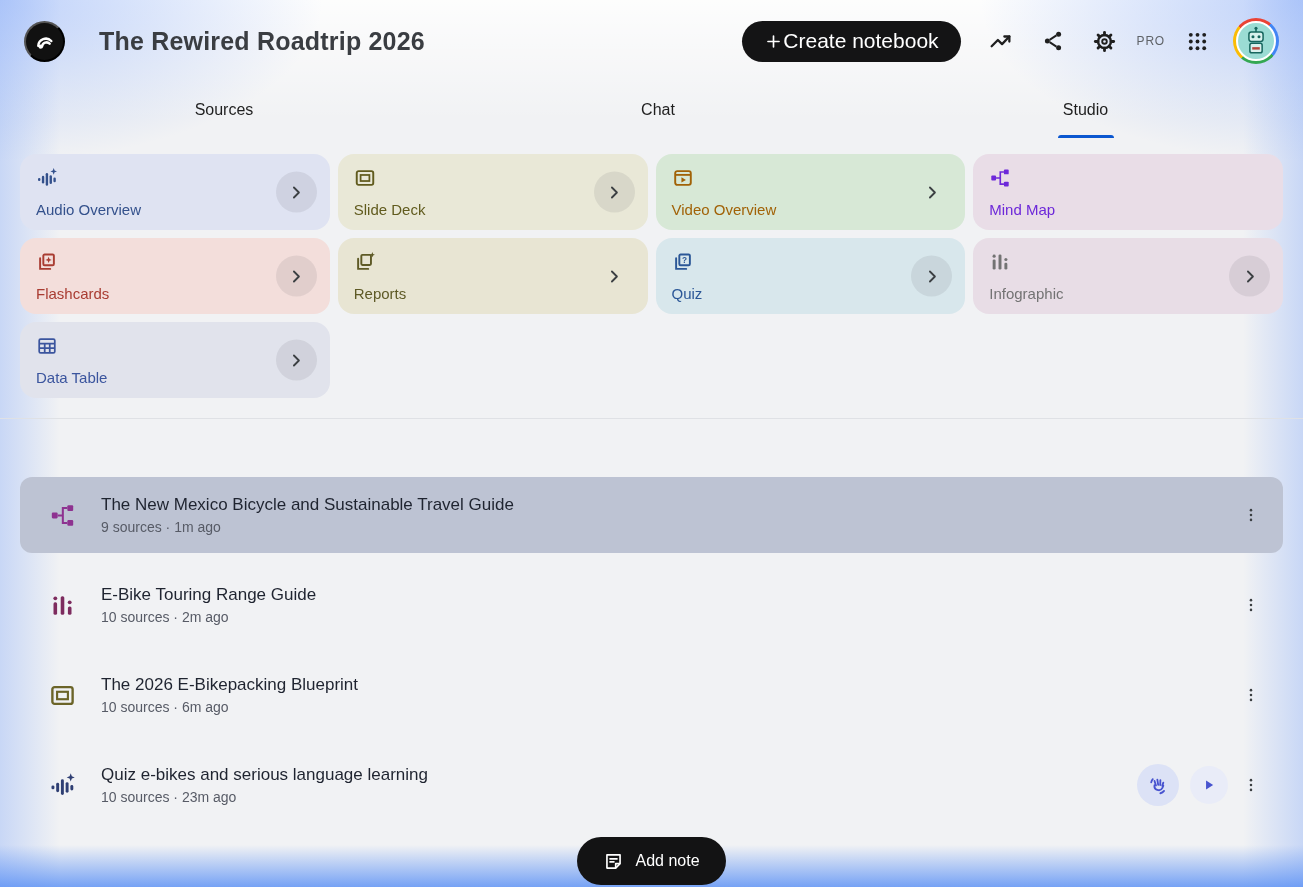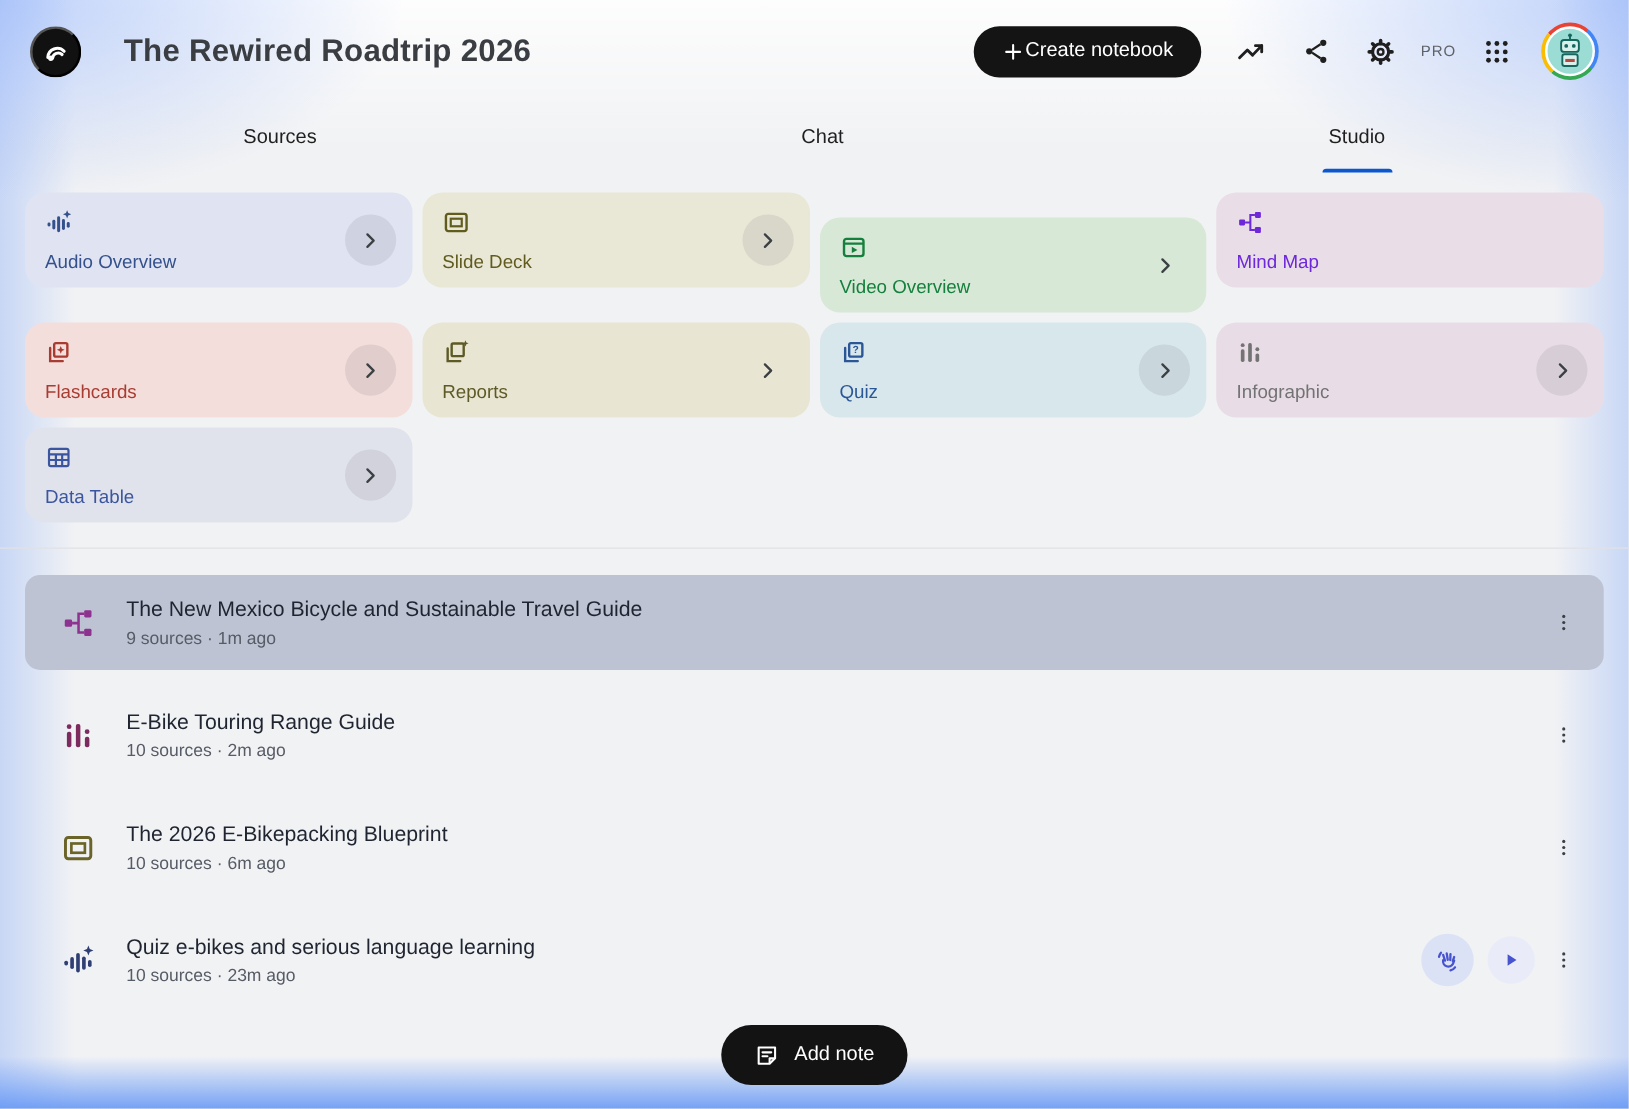--- a/index.html
+++ b/index.html
@@ -22,21 +22,21 @@
   }
 
   
   header { display:flex; align-items:center; height:82px; padding:0 24px; }
   .logo-btn { width:41px; height:41px; border-radius:50%; background:#111; display:flex; align-items:center; justify-content:center; flex:none; cursor:pointer; }
   .nb-title { font-size:25px; font-weight:700; color:#3a3d42; margin-left:34px; letter-spacing:.2px; }
   .header-right { margin-left:auto; display:flex; align-items:center; }
   .create-pill {
     display:flex; align-items:center; height:41px; padding:0 22px;
     background:#141415; color:#fff; border:none; border-radius:21px;
-    font-family:inherit; font-size:16px; cursor:pointer; margin-right:14px;
+    font-family:inherit; font-size:21px; cursor:pointer; margin-right:14px;
   }
   .icon-btn { width:52px; height:44px; display:flex; align-items:center; justify-content:center; background:none; border:none; cursor:pointer; color:#1f1f1f; }
   .pro-badge { font-size:12px; font-weight:500; color:#5f6368; letter-spacing:.8px; margin:0 6px; }
   .avatar { width:46px; height:46px; border-radius:50%; padding:3px; margin-left:10px; cursor:pointer; border:none;
     background:conic-gradient(from -50deg, #ea4335 0 25%, #4285f4 0 50%, #34a853 0 75%, #fbbc04 0 100%); }
   .avatar-inner { width:40px; height:40px; border-radius:50%; overflow:hidden; background:#9bdcd4; border:2px solid #fff; display:flex; align-items:center; justify-content:center; }
 
   
   .tabs { display:flex; height:56px;justify-content:space-between; }
   .tab-col { display:flex; align-items:center; justify-content:center; position:relative; height:100%; }
@@ -57,21 +57,21 @@
     width:41px; height:41px; border-radius:50%; border:none; cursor:pointer;
     background:rgba(70,73,76,.10); display:flex; align-items:center; justify-content:center; color:#3c4043;
   }
   .chev-btn.plain { background:transparent; }
 
   .section-divider { border:none; border-top:1px solid #dfe1e5; margin-top:20px; }
 
   
   .artifacts { padding:21px 20px 0; }
   .artifact-row { display:flex; align-items:center; height:76px; border-radius:12px; padding:0 10px 0 29px; margin-bottom:14px; cursor:pointer; }
-  .artifact-row.selected { background:#bdc3d3; }
+  .artifact-row.selected { background:#bdc3d3;margin-top:37px; }
   .artifact-icon { width:27px; height:27px; flex:none; }
   .artifact-text { margin-left:25px; }
   .artifact-title { font-size:17px; color:#1f2430; font-weight:400; }
   .artifact-meta { font-size:14px; color:#575b66; margin-top:4px; }
   .row-actions { margin-left:auto; display:flex; align-items:center; gap:11px; }
   .round-action { width:42px; height:42px; border-radius:50%; border:none; cursor:pointer; display:flex; align-items:center; justify-content:center; color:#4753cf; background:#dce2f6; }
   .round-action.play { width:38px; height:38px; background:#e9ecf8; }
   .kebab-btn { width:24px; height:40px; border:none; background:none; cursor:pointer; display:flex; align-items:center; justify-content:center; color:#3c4043; margin-right:10px; }
 
   
@@ -210,21 +210,21 @@
           <rect x="7.2" y="8.7" width="9.6" height="6.6" stroke-width="1.9"></rect>
         </svg>
         <span class="tool-label">Slide Deck</span>
         <button class="chev-btn">
           <svg width="20" height="20" viewBox="0 0 24 24" fill="none" stroke="currentColor" stroke-width="2.2" stroke-linecap="round" stroke-linejoin="round">
               <path d="M9.5 6 l6 6 -6 6"></path>
             </svg>
         </button>
       </div>
 
-      <div class="tool-card" style="background: rgb(215, 232, 214); color: #15803d; margin-top: 20px;">
+      <div class="tool-card" style="background: rgb(215, 232, 214); color: #a16207;">
         <svg class="tool-icon" viewBox="0 0 24 24" fill="none" stroke="currentColor">
           <rect x="3.5" y="4.5" width="17" height="15" rx="2.2" stroke-width="2.1"></rect>
           <path d="M3.5 8.6 H20.5" stroke-width="2"></path>
           <path d="M10.3 11.3 L15.2 14.1 L10.3 16.9 Z" fill="currentColor" stroke="none"></path>
         </svg>
         <span class="tool-label">Video Overview</span>
         <button class="chev-btn plain">
           <svg width="20" height="20" viewBox="0 0 24 24" fill="none" stroke="currentColor" stroke-width="2.2" stroke-linecap="round" stroke-linejoin="round">
               <path d="M9.5 6 l6 6 -6 6"></path>
             </svg>

